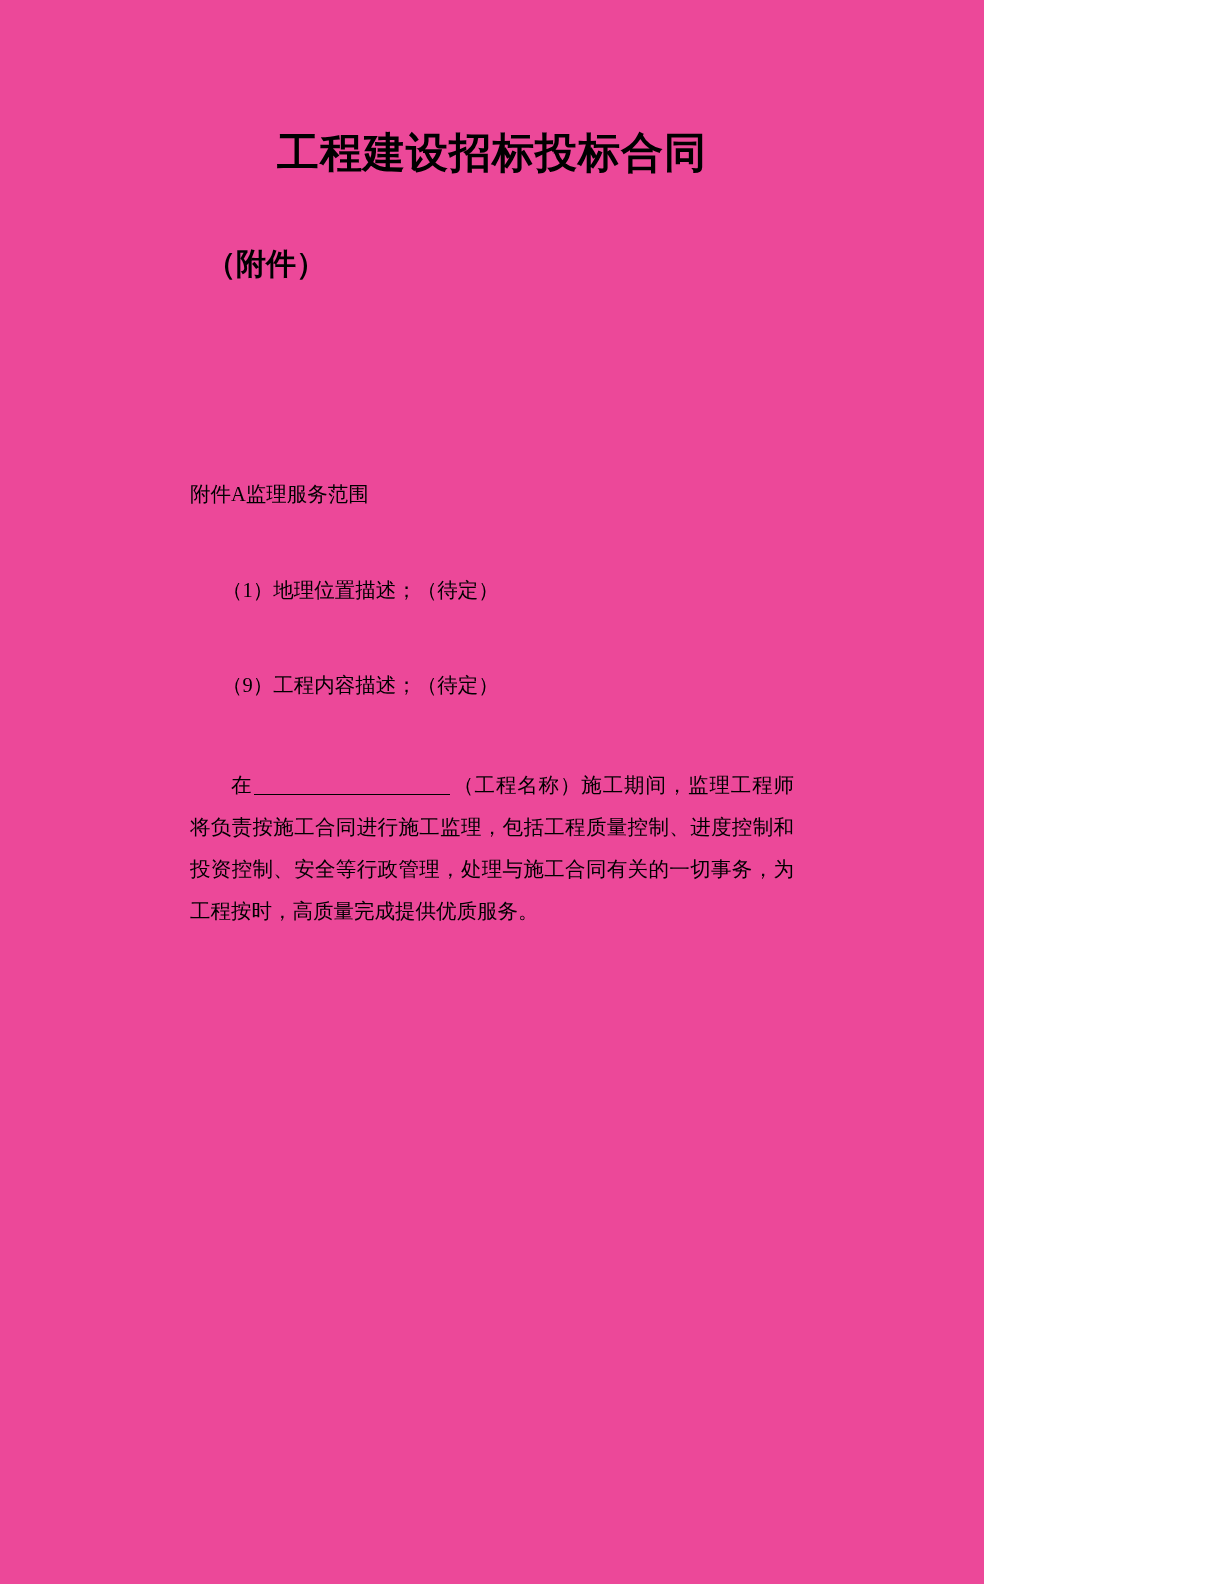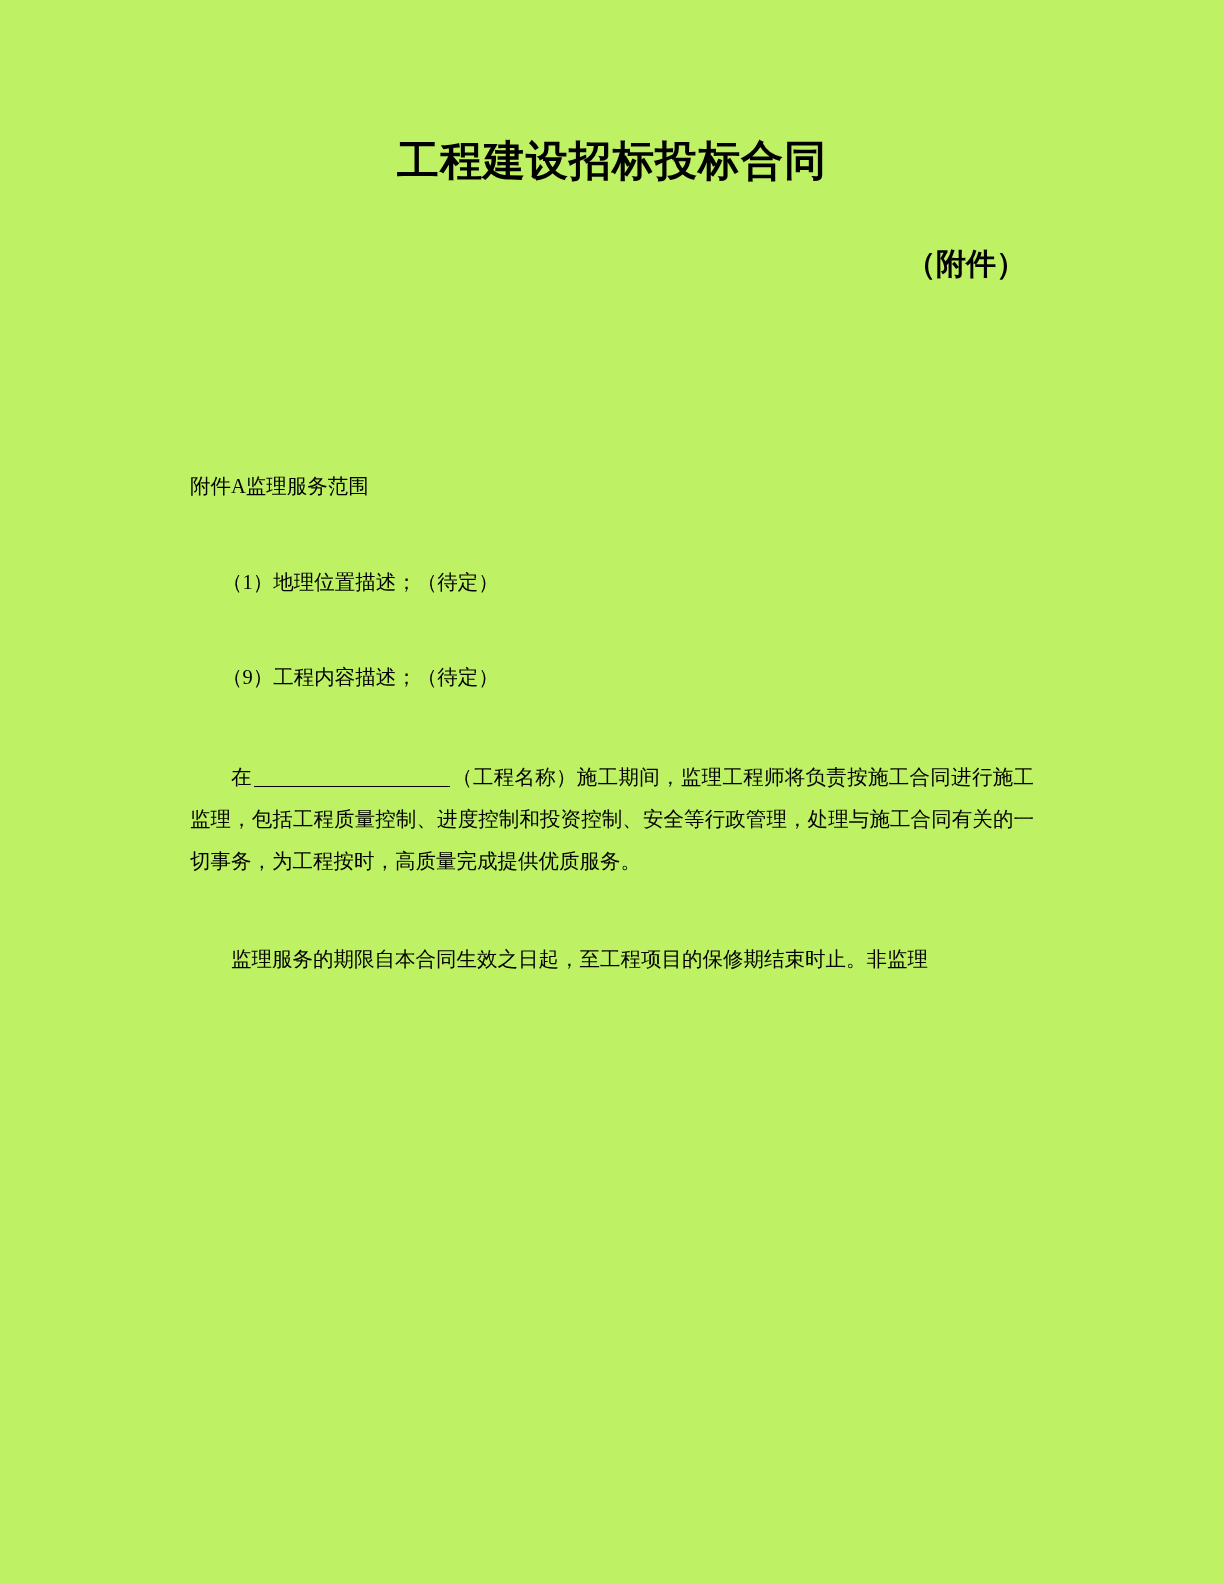--- a/index.html
+++ b/index.html
@@ -9,40 +9,40 @@
   }
   body {
     width: 1224px;
     height: 1584px;
     font-family: "Liberation Serif", "DejaVu Serif", serif;
     color: #000000;
     -webkit-font-smoothing: antialiased;
   }
   .page {
     position: relative;
-    width: 1224px;
+    width: 984px;
     height: 1584px;
     box-sizing: border-box;
-    padding: 8px 190px;
-    background: #bef264;
+    padding: 0 190px;
+    background: #ec4899;
   }
   .doc-title {
     margin: 0;
     padding-top: 128px;
     text-align: center;
     font-family: "DejaVu Sans", "Liberation Sans", sans-serif;
     font-weight: bold;
     font-size: 42px;
     letter-spacing: 1px;
     line-height: 1.2;
   }
   .doc-subtitle {
-    margin: 8px;
+    margin: 16px;
     padding-top: 52px;
-    text-align: right;
+    text-align: left;
     font-size: 30px;
     font-family: Liberation Sans, sans-serif;
     line-height: 1.2;
   }
   .body-block {
     padding-top: 164px;
   }
   p.para {
     margin: 16px 0 62px 0;
     font-size: 20.5px;
@@ -83,16 +83,15 @@
 
 
     <p class="para indent">（1）地理位置描述；（待定）</p>
 
     <p class="para indent">（9）工程内容描述；（待定）</p>
 
 
     <p class="flow"><span>在</span><span class="blank-line"></span><span>（工程名称）施工期间，监理工程师将负责按施工合同进行施工监理，包括工程质量控制、进度控制和投资控制、安全等行政管理，处理与施工合同有关的一切事务，为工程按时，高质量完成提供优质服务。</span></p>
 
 
-    <p class="flow">监理服务的期限自本合同生效之日起，至工程项目的保修期结束时止。非监理</p>
 
   </div>
 </div>
 
 </body></html>

